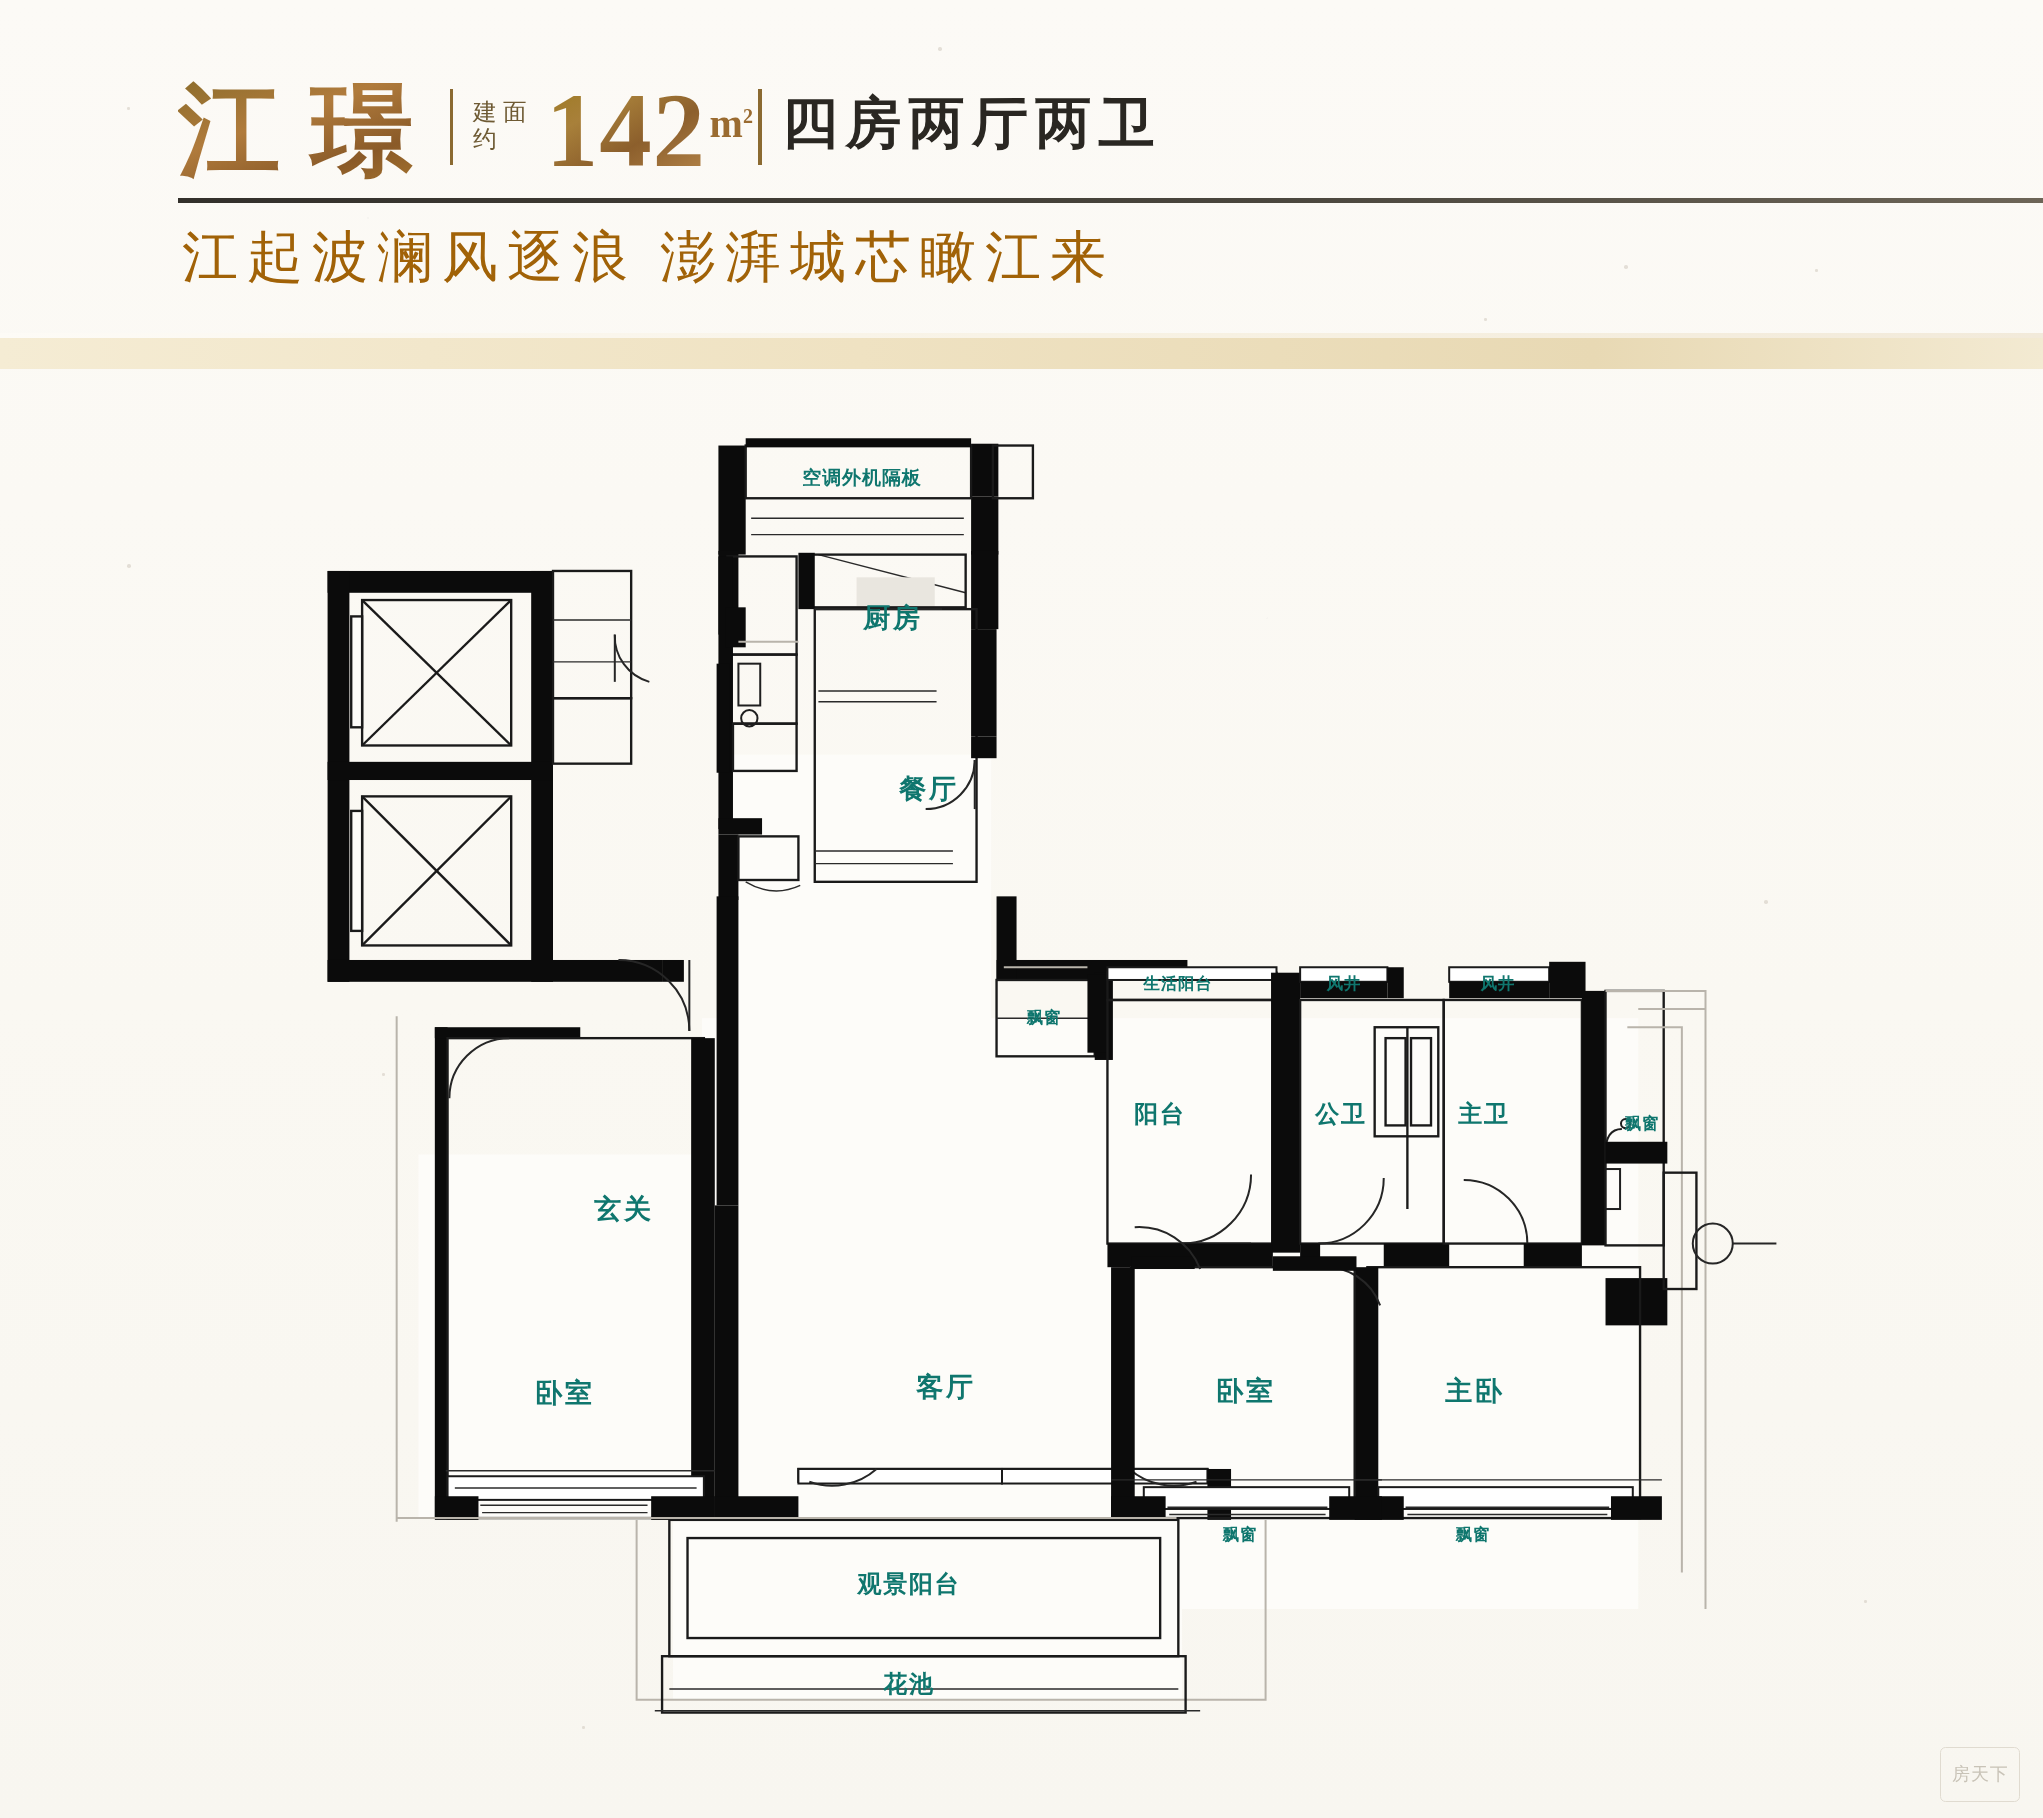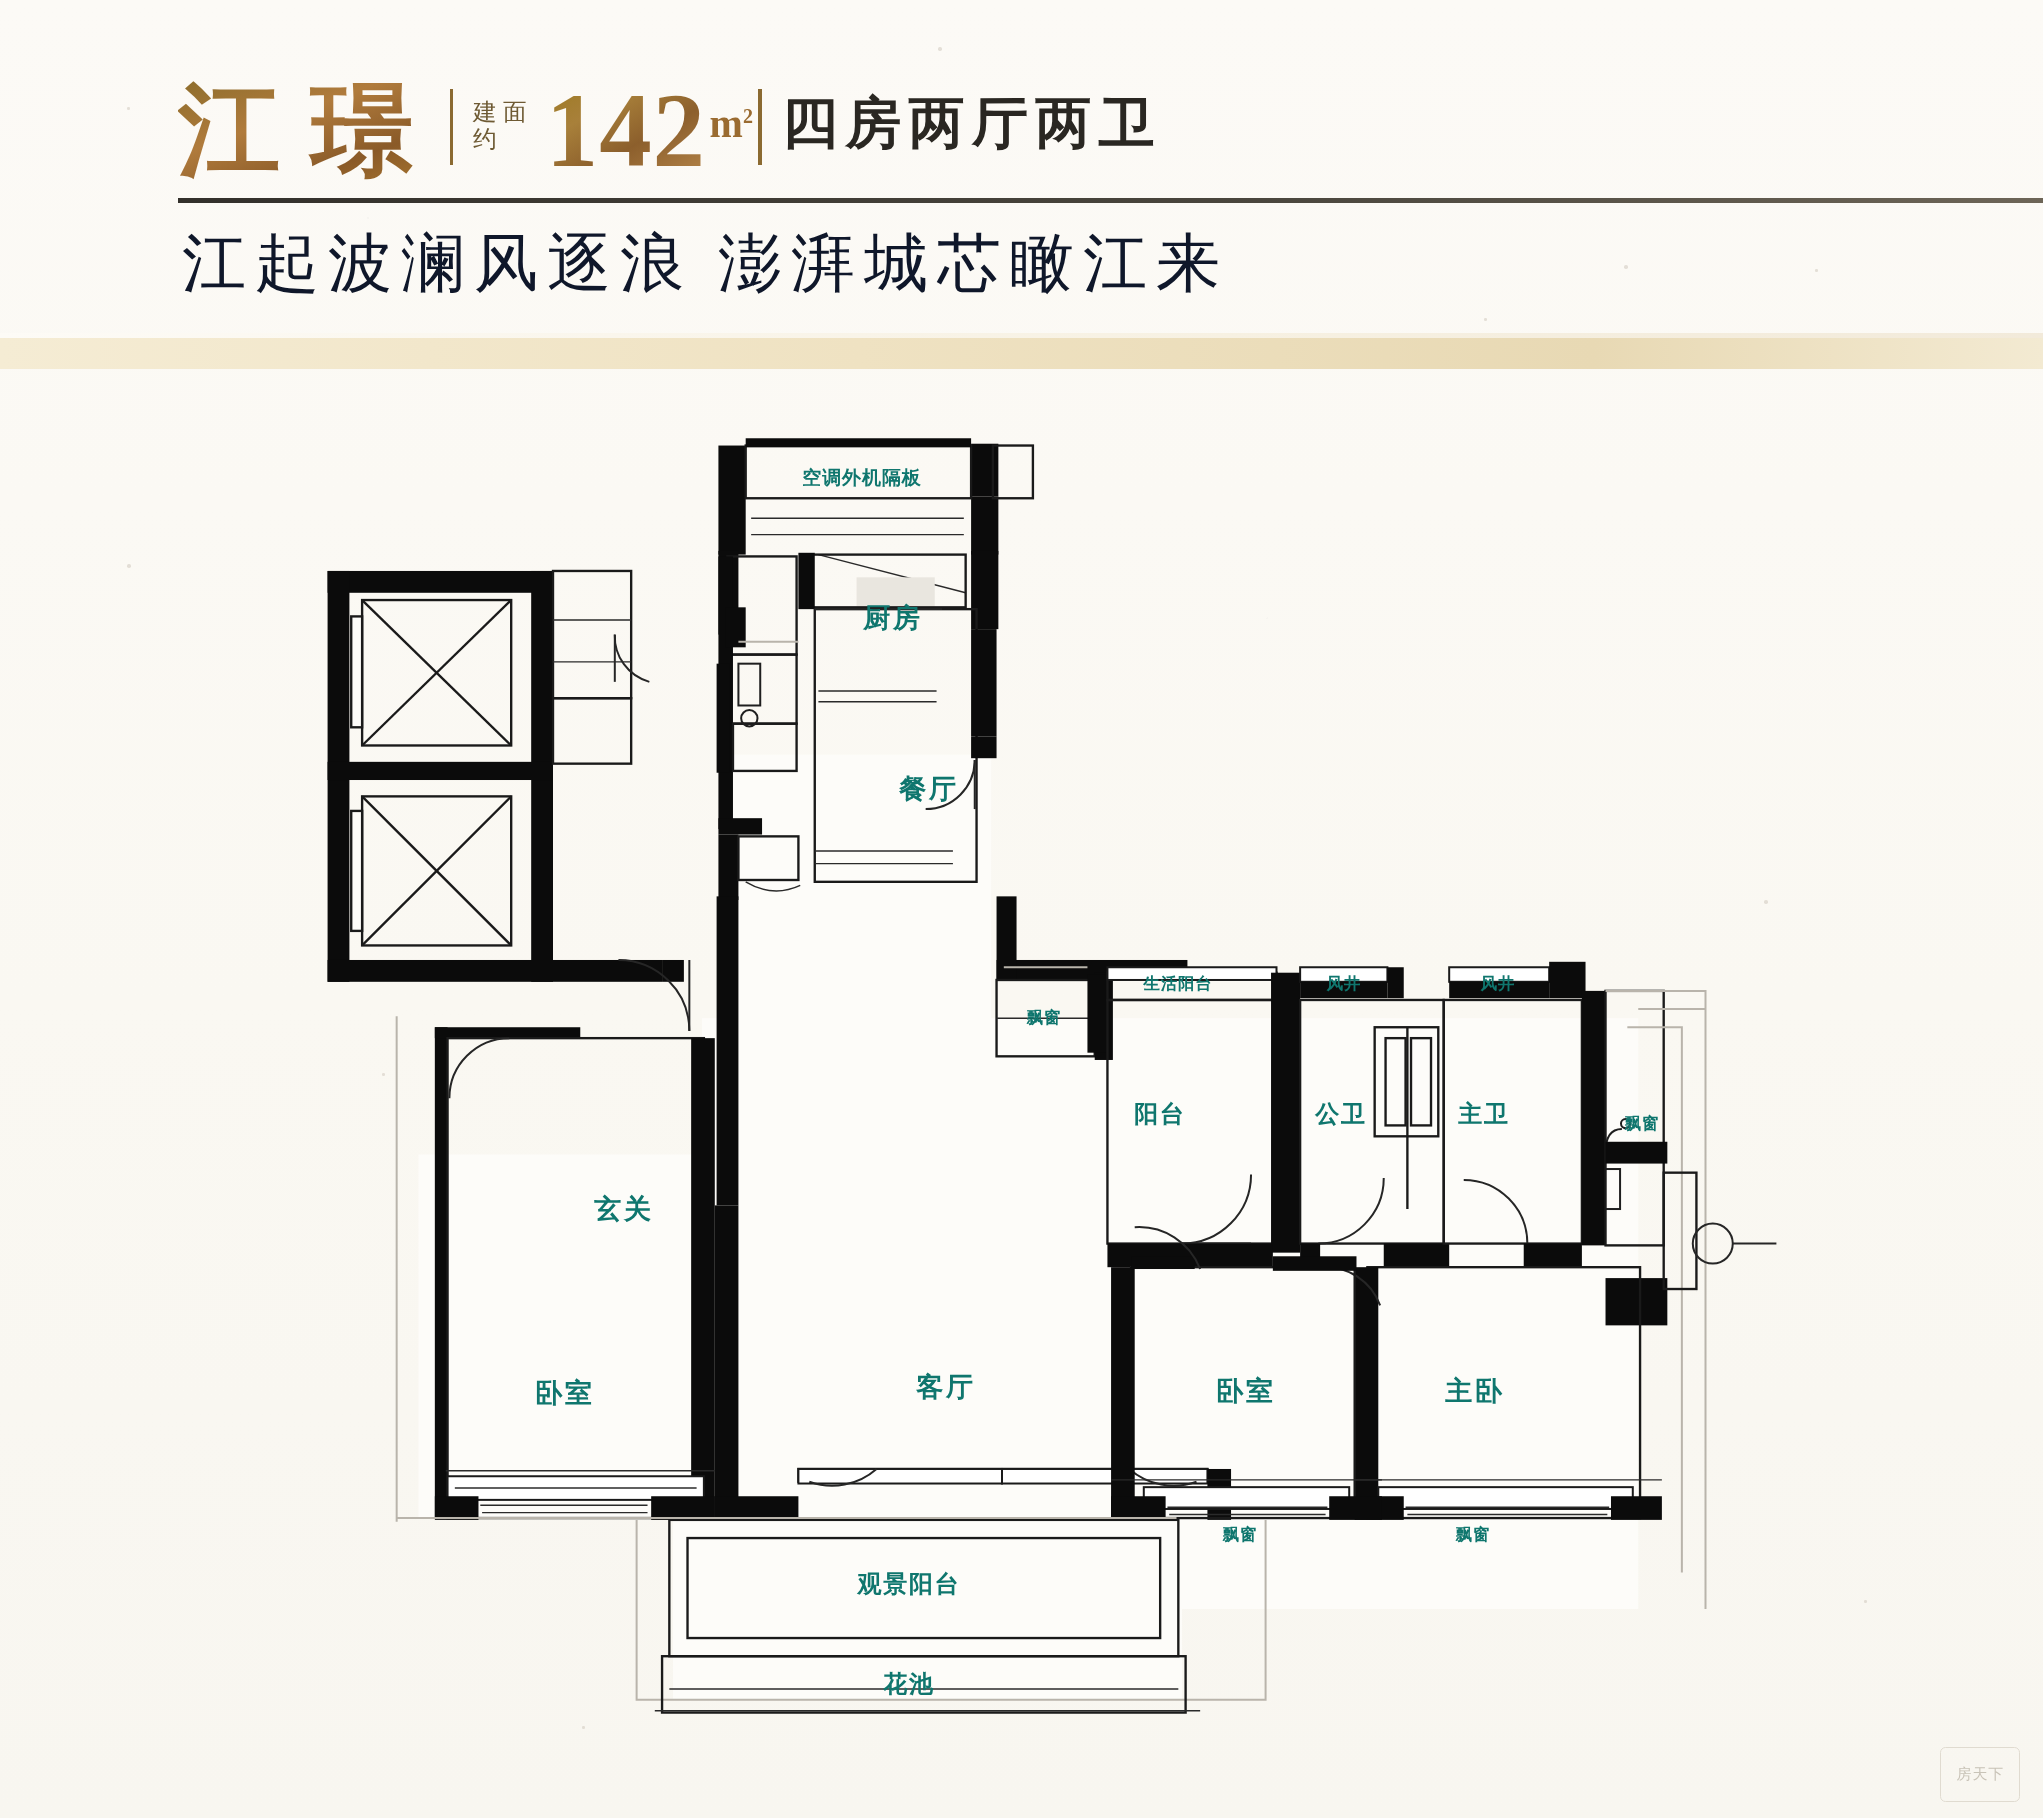--- a/index.html
+++ b/index.html
@@ -54,21 +54,21 @@
   }
   #area-unit sup{font-size:20px;}
   #layout-desc{
     font-family:"Liberation Serif","DejaVu Serif",serif;
     font-size:56px;letter-spacing:7.3px;color:#2a2722;font-weight:600;
     margin:0 0 14.5px 0;white-space:nowrap;
   }
   #subtitle{
     position:absolute;left:182px;top:220px;
     font-family:"Liberation Serif","DejaVu Serif",serif;
-    font-size:64px;letter-spacing:9px;color:#0f172a;white-space:nowrap;
+    font-size:56px;letter-spacing:9px;color:#a16207;white-space:nowrap;
   }
   #gold-rule{
     position:absolute;left:178px;top:198px;width:1866px;height:4.5px;
     background:linear-gradient(90deg,#33302b 0%,#4a463d 58%,#6d6557 100%);
   }
   #gold-band{
     position:absolute;left:0;top:338px;width:2044px;height:31px;
     background:linear-gradient(90deg,#f5ecd4 0%,#efe2c2 42%,#e8d9b4 78%,#f3ead2 100%);
   }
   #gold-band-cap{
@@ -92,21 +92,21 @@
   .rlabel.mid{font-size:24px;letter-spacing:1.8px;}
   .rlabel.sm{font-size:19px;letter-spacing:0.9px;}
   .rlabel.xs{font-size:16.4px;letter-spacing:0.9px;}
 
   
   #watermark{
     position:absolute;right:23.6px;bottom:16.4px;width:78px;height:53px;
     border:1.8px solid #d8d2c6;border-radius:5.5px;opacity:.75;
     display:flex;align-items:center;justify-content:center;
   }
-  #watermark span{font-size:15px;color:#b9b2a4;letter-spacing:0.9px;}
+  #watermark span{font-size:18px;color:#b9b2a4;letter-spacing:0.9px;}
 </style>
 </head>
 <body>
 
 <div id="paper-grain"></div>
 
 <div class="speck" style="left:127px;top:107px;width:2.7px;height:2.7px;"></div>
 <div class="speck" style="left:938px;top:47px;width:3.6px;height:3.6px;"></div>
 <div class="speck" style="left:1624px;top:265px;width:3.6px;height:3.6px;"></div>
 <div class="speck" style="left:1815px;top:269px;width:2.7px;height:2.7px;"></div>

